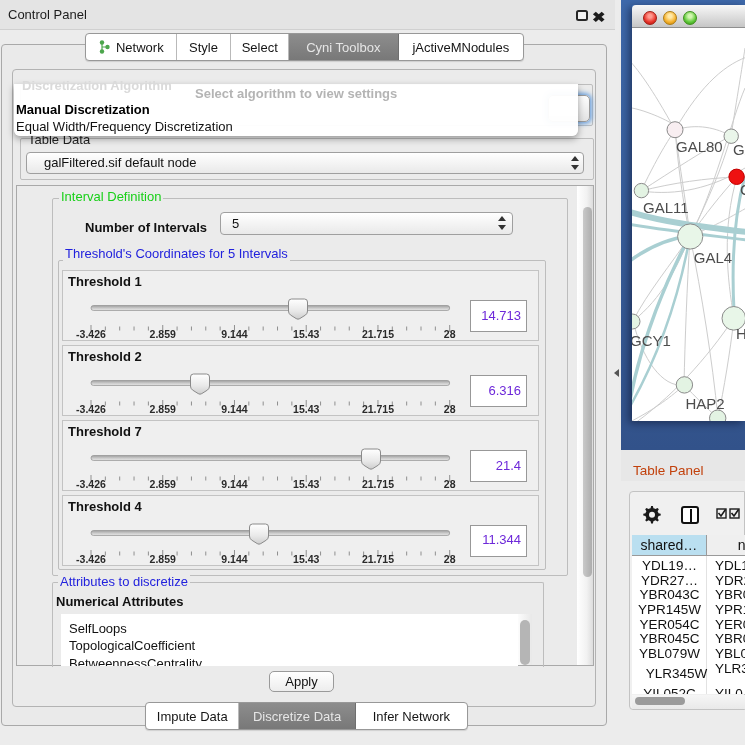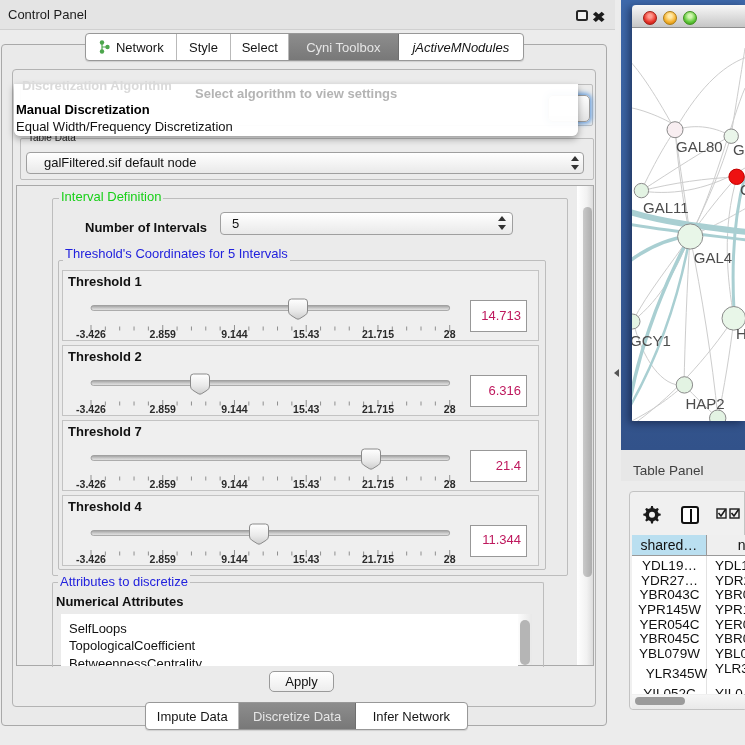--- a/index.html
+++ b/index.html
@@ -25,21 +25,21 @@
 #dag{left:20px;top:84px;width:573px;height:42px;}
 #dagcombo{left:548px;top:95px;width:40px;height:25px;border:1px solid #9a9a9a;border-radius:5px;background:linear-gradient(#fdfdfd,#e3e3e3);box-shadow:0 0 4px 2px rgba(90,150,220,0.85);}
 
 #popup{left:14px;top:84px;width:564px;height:52px;background:rgba(255,255,255,0.96);border-radius:0 0 6px 6px;box-shadow:0 3px 7px rgba(0,0,0,0.35);}
 #popghost{left:22px;top:78px;font-size:13px;color:#dadada;font-weight:bold;}
 #popgray{left:195px;top:86px;font-size:13px;color:#b4b4b4;font-weight:bold;}
 #popbold{left:16px;top:102px;font-size:13px;color:#000;font-weight:bold;}
 #popnorm{left:16px;top:119px;font-size:13px;color:#111;}
 
 #tdgroup{left:20px;top:138px;width:574px;height:42px;border:1px solid #bdbdbd;border-radius:2px;box-sizing:border-box;}
-#tdlabel{left:26px;top:132px;font-size:10px;color:#222;background:transparent;padding:0 2px;}
+#tdlabel{left:26px;top:132px;font-size:13px;color:#222;background:transparent;padding:0 2px;}
 .combo{border:1px solid #9f9f9f;border-radius:4px;background:linear-gradient(#ffffff,#e9e9e9);box-sizing:border-box;}
 #tdcombo{left:26px;top:152px;width:558px;height:22px;}
 #tdcombotext{left:44px;top:155px;font-size:13px;color:#111;}
 .spin{position:absolute;width:9px;height:14px;}
 .spin:before{content:"";position:absolute;left:1px;top:0;border-left:4px solid transparent;border-right:4px solid transparent;border-bottom:5px solid #333;}
 .spin:after{content:"";position:absolute;left:1px;bottom:0;border-left:4px solid transparent;border-right:4px solid transparent;border-top:5px solid #333;}
 
 #scrollarea{left:16px;top:185px;width:578px;height:481px;border:1px solid #a9a9a9;box-sizing:border-box;background:#ebebeb;}
 #vsb{left:577px;top:186px;width:16px;height:479px;background:linear-gradient(90deg,#ffffff,#f2f2f2 60%,#dddddd);}
 #vsbthumb{left:582.5px;top:207px;width:9px;height:370px;background:linear-gradient(90deg,#c9c9c9,#adadad);border-radius:6px;}
@@ -47,38 +47,38 @@
 #idgroup{left:52px;top:198px;width:514px;height:376px;border:1px solid #bdbdbd;border-radius:2px;}
 #idtitle{left:59px;top:189px;font-size:13px;color:#18d018;background:#ebebeb;padding:0 2px;}
 #noilabel{left:85px;top:220px;font-size:13px;font-weight:bold;color:#111;}
 #noicombo{left:220px;top:212px;width:293px;height:23px;}
 #noitext{left:232px;top:216px;font-size:13px;color:#111;}
 #tcgroup{left:58px;top:260px;width:486px;height:308px;border:1px solid #bdbdbd;border-radius:2px;}
 #tctitle{left:63px;top:246px;font-size:13px;color:#2222dd;background:#ebebeb;padding:0 2px;}
 .throw{left:62px;width:477px;height:71px;background:#efefef;border:1px solid #c3c3c3;box-sizing:border-box;}
 .thlabel{left:68px;font-size:13px;font-weight:bold;color:#111;}
 .valbox{left:470px;width:57px;height:32px;background:#fff;border:1px solid #989898;box-sizing:border-box;}
-.valtext{width:51px;text-align:right;font-size:13px;color:#be185d;}
+.valtext{width:51px;text-align:right;font-size:13px;color:#6d28d9;}
 
 #atgroup{left:52px;top:582px;width:490px;height:84px;border:1px solid #bdbdbd;border-radius:2px 2px 0 0;border-bottom:none;}
 #attitle{left:58px;top:574px;font-size:13px;color:#2222dd;background:#ebebeb;padding:0 2px;}
 #nalabel{left:56px;top:594px;font-size:13px;font-weight:bold;color:#111;}
 #natlist{left:61px;top:614px;width:457px;height:52px;background:#fff;overflow:hidden;padding-top:6px;box-sizing:border-box;}
 #natlist div{font-size:13px;color:#111;margin-left:8px;height:17.3px;line-height:17.3px;}
 #natsb{left:518px;top:614px;width:14px;height:51px;background:linear-gradient(90deg,#fcfcfc,#e8e8e8);}
 #natsbthumb{left:520px;top:620px;width:10px;height:45px;background:#b5b5b5;border-radius:5px;}
 #applybtn{left:269px;top:671px;width:65px;height:21px;background:linear-gradient(#ffffff,#ededed);border:1px solid #9a9a9a;border-radius:5px;box-sizing:border-box;text-align:center;font-size:13px;color:#111;line-height:19px;}
 
 #bluebg{left:621px;top:0;width:124px;height:450px;background:linear-gradient(#3e69ab,#32528a);}
 #netwin{left:632px;top:5px;width:113px;height:416px;box-shadow:-3px 2px 8px rgba(0,0,20,0.45);}
 #nettitle{left:632px;top:5px;width:113px;height:23px;background:linear-gradient(#f8f8f8,#c6c6c6);border-bottom:1px solid #8f8f8f;border-radius:4px 0 0 0;box-sizing:border-box;}
 .tl{width:12px;height:12px;border-radius:50%;top:11px;}
 #netcanvas{left:632px;top:28px;width:113px;height:393px;background:#fff;overflow:hidden;}
 #tpbar{left:621px;top:450px;width:124px;height:31px;background:#e7e7e7;}
-#tptext{left:633px;top:463px;font-size:13.5px;color:#404040;}
+#tptext{left:633px;top:463px;font-size:13.5px;color:#c2410c;}
 #tpbelow{left:621px;top:481px;width:124px;height:264px;background:#ececec;}
 #tablewin{left:629px;top:491px;width:116px;height:219px;background:#f0f0f0;border:1px solid #c3c3c3;border-radius:4px 0 0 4px;box-sizing:border-box;}
 </style>
 </head>
 <body>
 <div id="page">
 
   <div class="abs" id="titlebar"></div>
   <div class="abs" id="titletext">Control Panel</div>
   <div class="abs" id="sqicon"></div>
@@ -217,21 +217,21 @@
   <div class="abs seg" id="toptabs">
     <div style="width:91px;"><svg width="13" height="14" viewBox="0 0 13 14" style="margin-right:5px;">
           <circle cx="4" cy="2.5" r="2.2" fill="#4ca64c"></circle>
           <circle cx="4" cy="11.5" r="2.2" fill="#4ca64c"></circle>
           <circle cx="9.5" cy="7" r="2.2" fill="#4ca64c"></circle>
           <path d="M4 3 L4 11 M4 7 L9 7" stroke="#4ca64c" stroke-width="1.2" fill="none"></path>
         </svg>Network</div>
     <div style="width:55px;">Style</div>
     <div style="width:58px;">Select</div>
     <div style="width:110px;" class="sel">Cyni Toolbox</div>
-    <div style="width:125px;font-style:italic;">jActiveMNodules</div>
+    <div style="width:125px;">jActiveMNodules</div>
   </div>
 
   <div class="abs seg" id="bottabs">
     <div style="width:94px;">Impute Data</div>
     <div style="width:117px;" class="sel">Discretize Data</div>
     <div style="width:112px;">Infer Network</div>
   </div>
 
   <div class="abs" id="popup"></div>
   <div class="abs" id="popghost">Discretization Algorithm</div>

